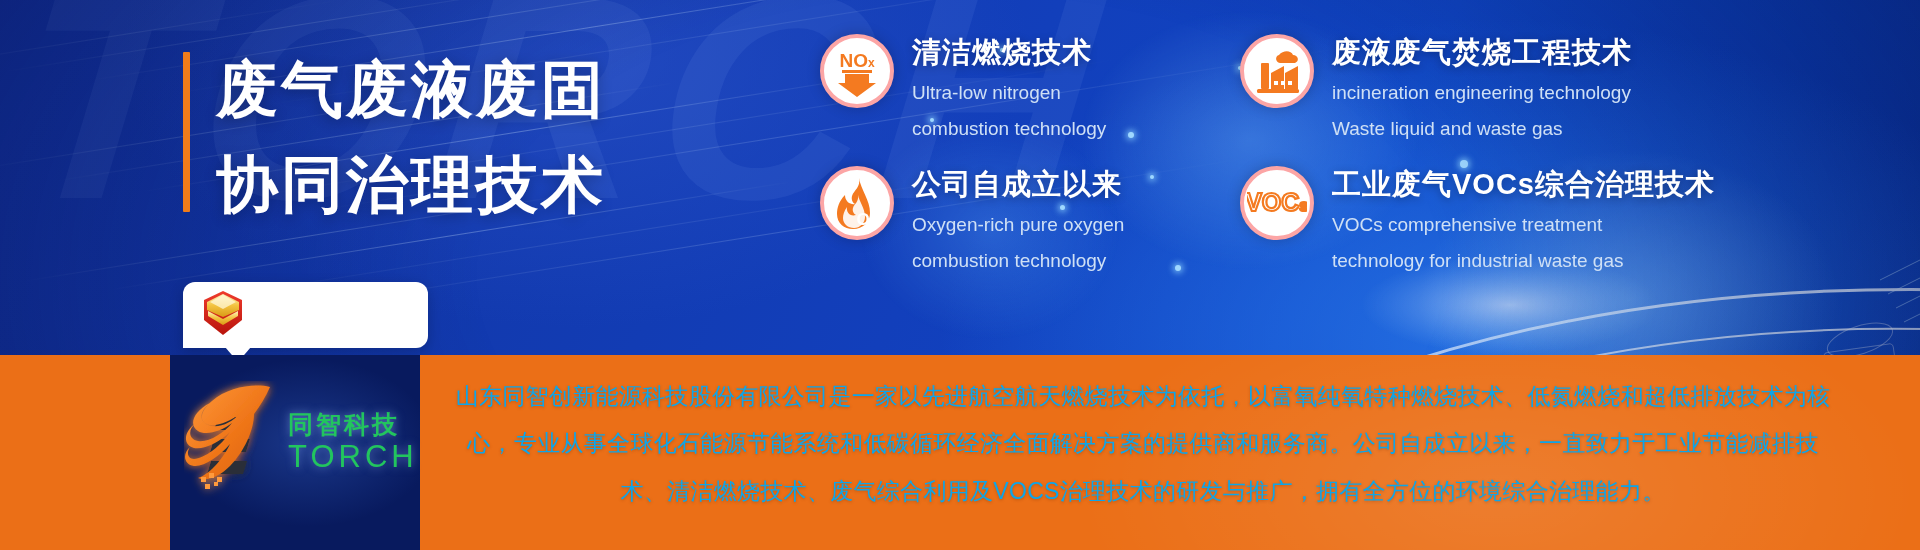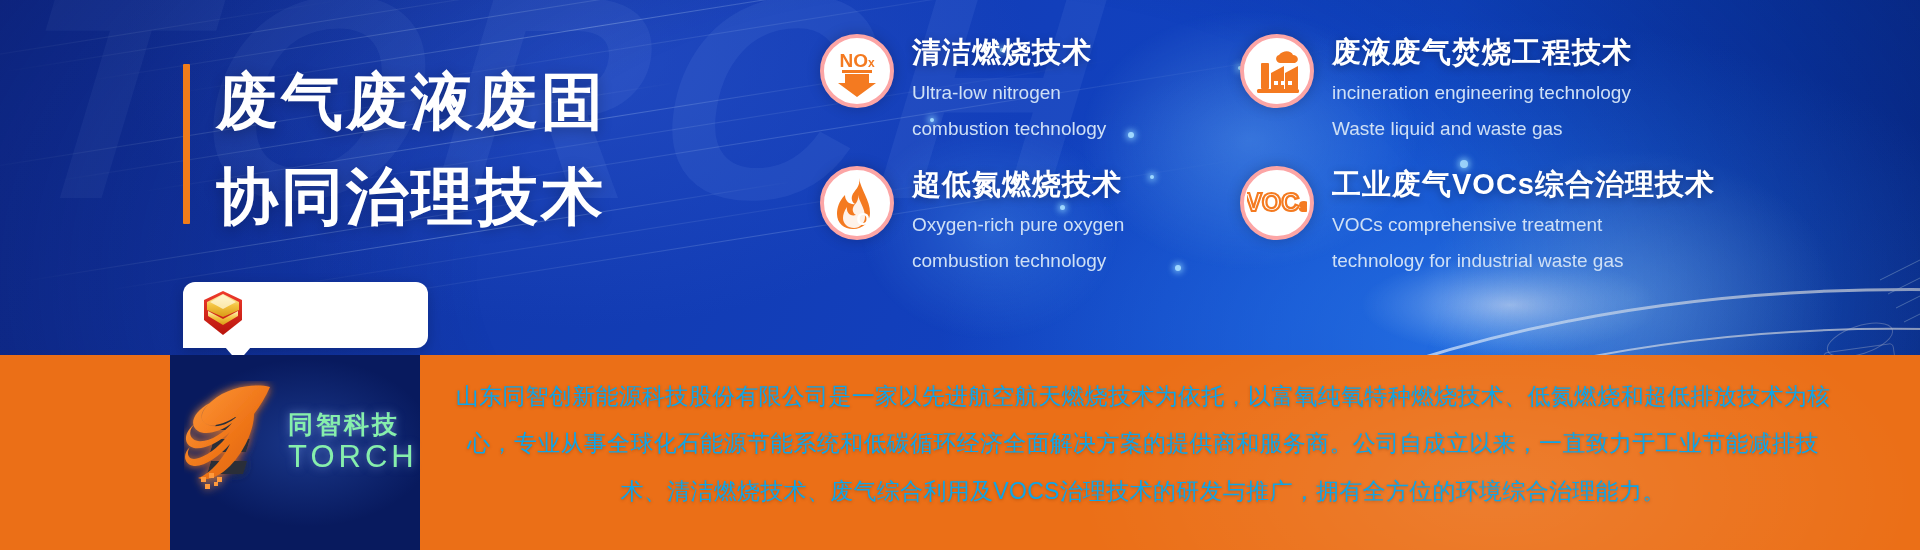--- a/index.html
+++ b/index.html
@@ -57,21 +57,21 @@
 
   
   .swirls{ position:absolute; right:-40px; bottom:-30px; width:900px; height:360px; overflow:hidden; }
   .swirls svg{ position:absolute; right:0; bottom:0; }
 
   
   .dot{ position:absolute; border-radius:50%; background:#9fd8ff;
         box-shadow:0 0 6px 2px rgba(140,210,255,.8); }
 
   
-  .title-block{ position:absolute; left:183px; top:64px; display:flex; gap:26px; }
+  .title-block{ position:absolute; left:183px; top:52px; display:flex; gap:26px; }
   .title-bar{ width:7px; height:160px; background:#f07c1a; border-radius:1px; flex:0 0 auto; }
   .title-text{ color:#fff; font-weight:700; font-size:62px; line-height:1.24;
                letter-spacing:3px; text-shadow:0 3px 14px rgba(0,0,0,.28); }
   .title-text .l2{ margin-top:18px; }
 
   
   .features{
     position:absolute; left:820px; top:34px;
     display:grid; grid-template-columns:400px 420px; grid-auto-rows:132px;
     column-gap:20px; row-gap:0;
@@ -110,21 +110,21 @@
     content:""; position:absolute; inset:0;
     background:radial-gradient(600px 300px at 78% 70%, rgba(255,255,255,.10), rgba(255,255,255,0) 70%);
   }
   .logo-panel{ position:absolute; left:170px; top:355px; width:250px; height:195px;
                background:#081a5e; z-index:3; }
   .logo-panel::before{
     content:""; position:absolute; inset:0;
     background:radial-gradient(180px 120px at 55% 45%, rgba(60,110,220,.35), rgba(0,0,0,0) 70%);
   }
   .logo-wrap{ position:absolute; left:14px; top:26px; display:flex; align-items:center; gap:6px; z-index:4; }
-  .logo-text{ color:#86efac; }
+  .logo-text{ color:#22c55e; }
   .logo-cn{ font-size:25px; font-weight:700; letter-spacing:3px; line-height:1;
             text-shadow:0 0 10px rgba(160,190,255,.6); }
   .logo-en{ font-size:31px; font-weight:400; letter-spacing:4px; line-height:1.1; margin-top:3px;
             text-shadow:0 0 10px rgba(160,190,255,.55); }
 
   
   .paragraph{
     position:absolute; left:448px; top:373px; width:1390px; z-index:4;
     color:#0ea5e9; font-size:23px; line-height:2.06; letter-spacing:.3px;
     text-shadow:0 1px 3px rgba(120,45,0,.35);
@@ -260,21 +260,21 @@
           <path d="M30 3 c2 9 -5 12 -7 18 c-1 4 1 7 3 8 c-4 1 -10 -2 -10 -9
                    c-6 6 -8 13 -8 19 c0 9 7 15 16 15 c10 0 17 -7 17 -16
                    c0 -13 -9 -23 -11 -35z" fill="#f47a20"></path>
           <path d="M29 20 c1 7 -4 9 -5 13 c-1 3 1 6 3 7 c-6 2 -10 -3 -9 -8
                    c-3 4 -4 8 -4 11 c0 6 5 10 11 10 c6 0 11 -5 11 -11
                    c0 -9 -6 -16 -7 -22z" fill="#fff" opacity=".9"></path>
           <text x="37" y="50" text-anchor="middle" font-family="Liberation Sans, sans-serif" font-size="17" font-weight="700" fill="#fff">O<tspan font-size="10" dy="3">2</tspan></text>
         </svg>
       </div>
       <div class="feat-txt">
-        <div class="feat-cn">超低氮燃烧技术</div>
+        <div class="feat-cn">公司自成立以来</div>
         <div class="feat-en">Oxygen-rich pure oxygen</div>
         <div class="feat-en">combustion technology</div>
       </div>
     </div>
 
     <div class="feature">
       <div class="feat-icon">
         <svg width="60" height="56" viewBox="0 0 60 56">
           <text x="30" y="36" text-anchor="middle" font-family="Liberation Sans, sans-serif" font-size="25" font-weight="700" fill="none" stroke="#f47a20" stroke-width="2.2" letter-spacing="0">VOC<tspan font-size="17">s</tspan></text>
         </svg>

